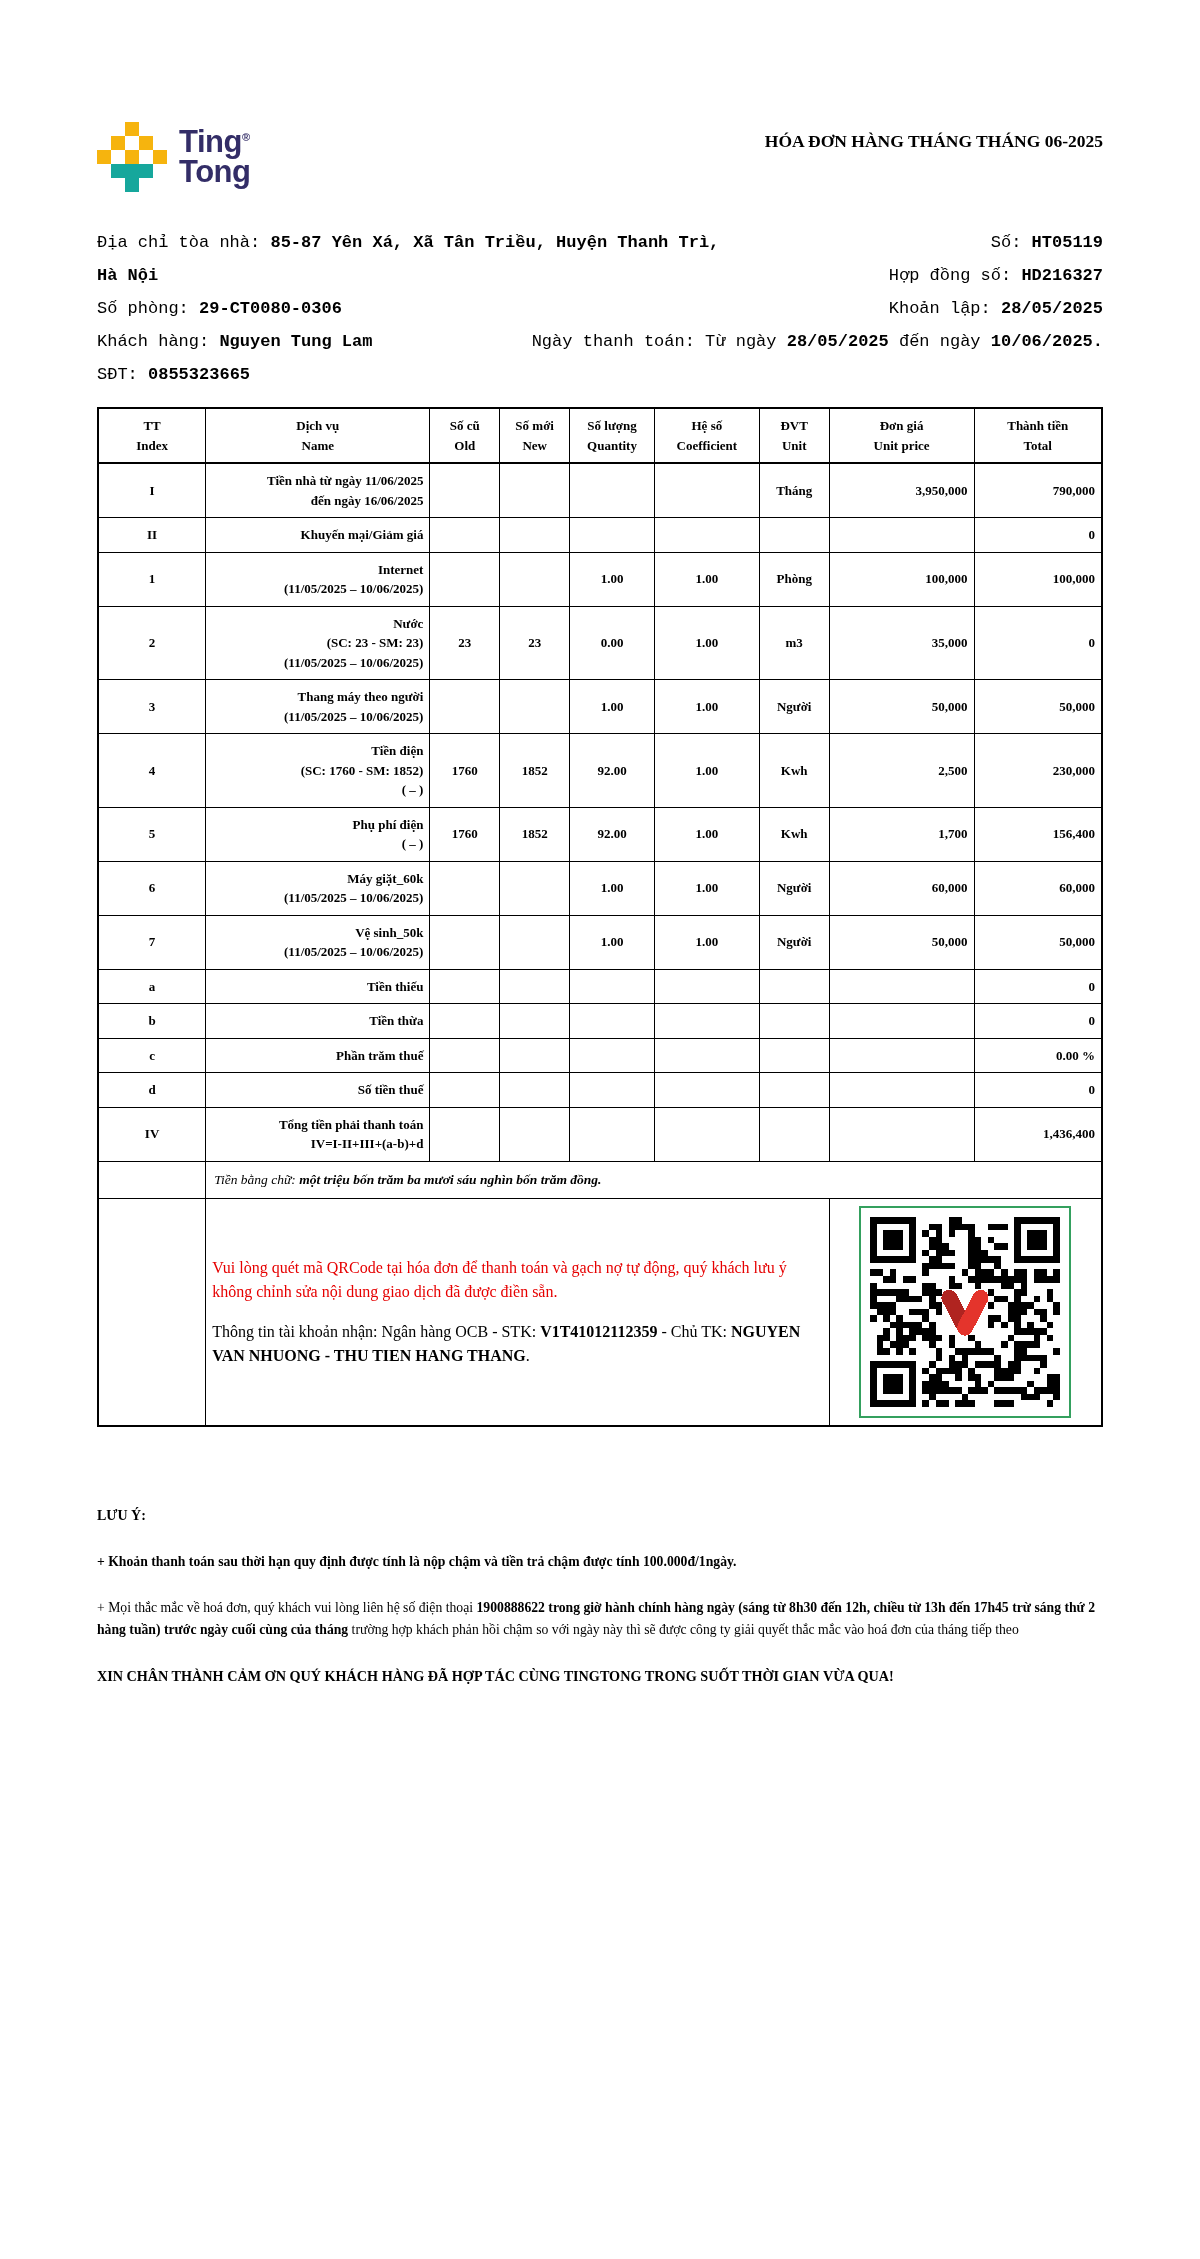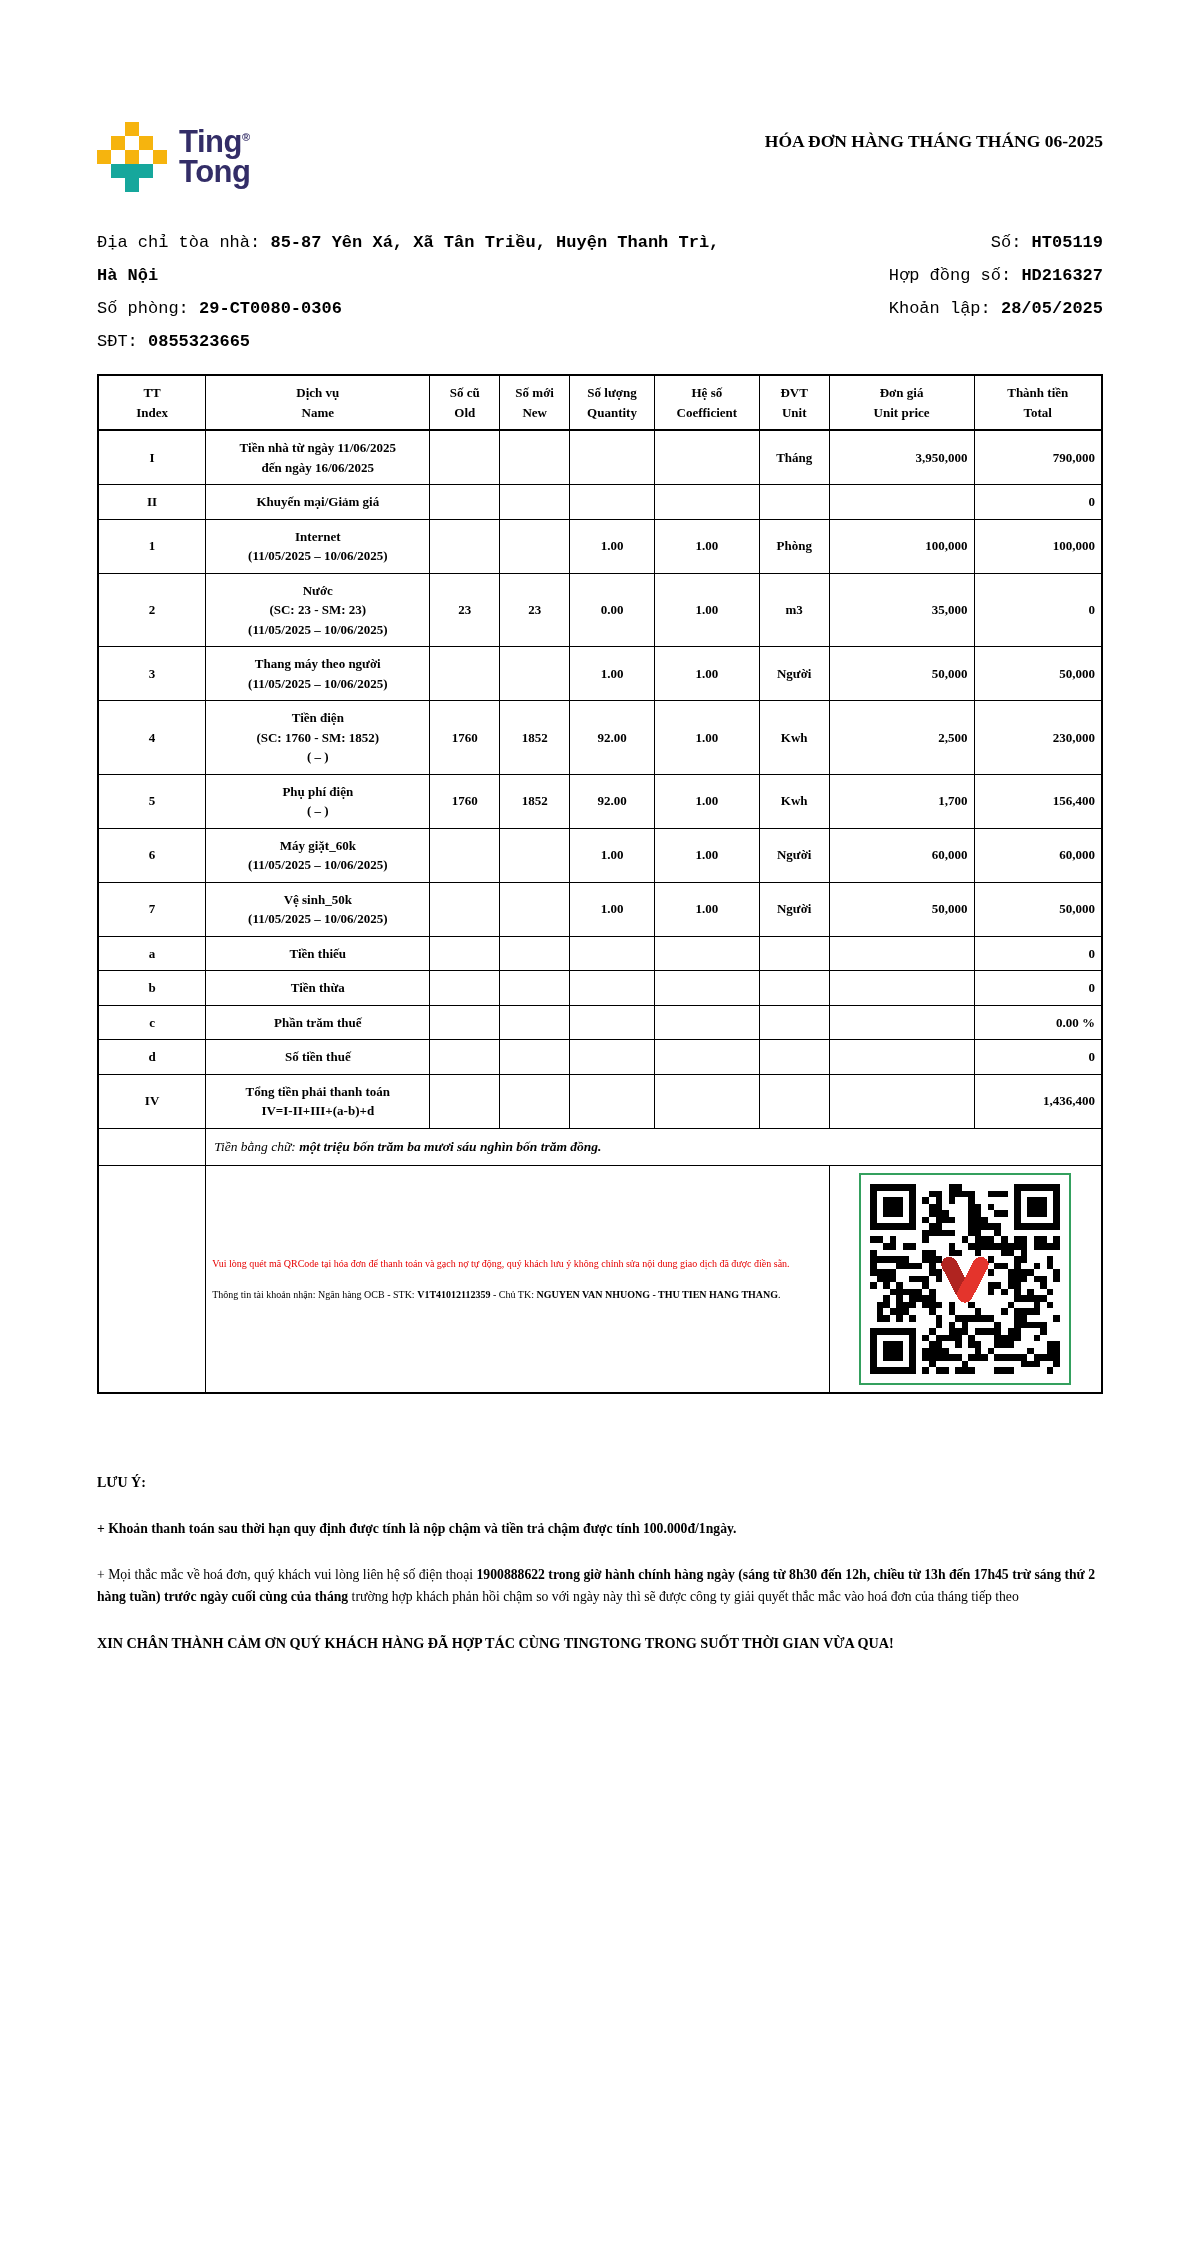--- a/index.html
+++ b/index.html
@@ -36,24 +36,24 @@
     width:1006px;margin-top:16px;border-collapse:collapse;
     font-size:13px;font-weight:700;
   }
   table.inv td, table.inv th{
     border:1px solid #000;padding:7px 6px;vertical-align:middle;line-height:1.5;
   }
   table.inv{border:2px solid #000000;}
   table.inv thead th{border-bottom-width:2px;text-align:center;}
   td.c{text-align:center;}
   td.r{text-align:right;padding-right:13px;}
-  td.name{text-align:center;padding-left:8px;}
+  td.name{text-align:right;padding-left:8px;}
   tr.words-row td{font-weight:400;font-size:13.5px;padding:8px 8px;}
   tr.qr-row td{font-weight:400;}
-  .qr-text-cell{padding:10px 16px 10px 8px;font-size:10px;line-height:1.55;}
+  .qr-text-cell{padding:10px 16px 10px 8px;font-size:16px;line-height:1.55;}
   .qr-text-cell .bank{margin-top:16px;}
   .qr-cell{text-align:center;padding:10px 4px;}
   .qr-box{
     display:inline-block;border:2px solid var(--qr-green);
     padding:9px;background:#fff;line-height:0;
   }
   
   .footer{margin-top:78px;font-size:13.7px;}
   .luu-y{font-weight:700;font-size:14px;margin:0 0 28px 0;}
   .footer p{margin:0 0 24px 0;line-height:1.6;}
@@ -90,20 +90,24 @@
           <div><span>Địa chỉ tòa nhà: </span><span class="b">85-87 Yên Xá, Xã Tân Triều, Huyện Thanh Trì,</span></div>
           <div><span>Số: </span><span class="b">HT05119</span></div>
         </div>
         <div class="info-line">
           <div><span class="b">Hà Nội</span></div>
           <div><span>Hợp đồng số: </span><span class="b">HD216327</span></div>
         </div>
         <div class="info-line">
           <div><span>Số phòng: </span><span class="b">29-CT0080-0306</span></div>
           <div><span>Khoản lập: </span><span class="b">28/05/2025</span></div>
+        </div>
+        <div class="info-line">
+          <div><span>Khách hàng: </span><span class="b">Nguyen Tung Lam</span></div>
+          <div><span>Ngày thanh toán: Từ ngày </span><span class="b">28/05/2025</span><span> đến ngày </span><span class="b">10/06/2025.</span></div>
         </div>
         <div class="info-line">
           <div><span>SĐT: </span><span class="b">0855323665</span></div>
           <div></div>
         </div>
       </div>
 
     <table class="inv" id="inv-table">
       <colgroup>
         <col style="width:108px">

